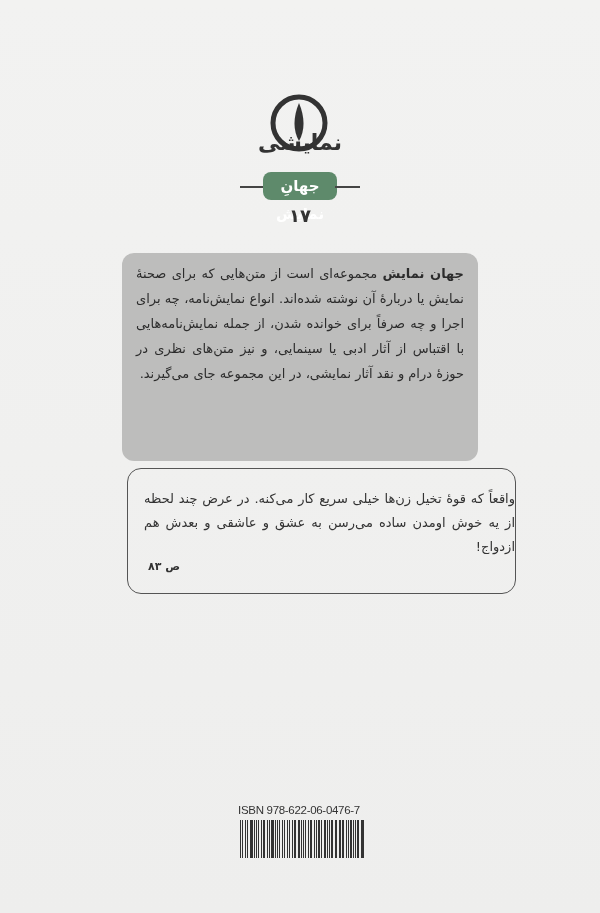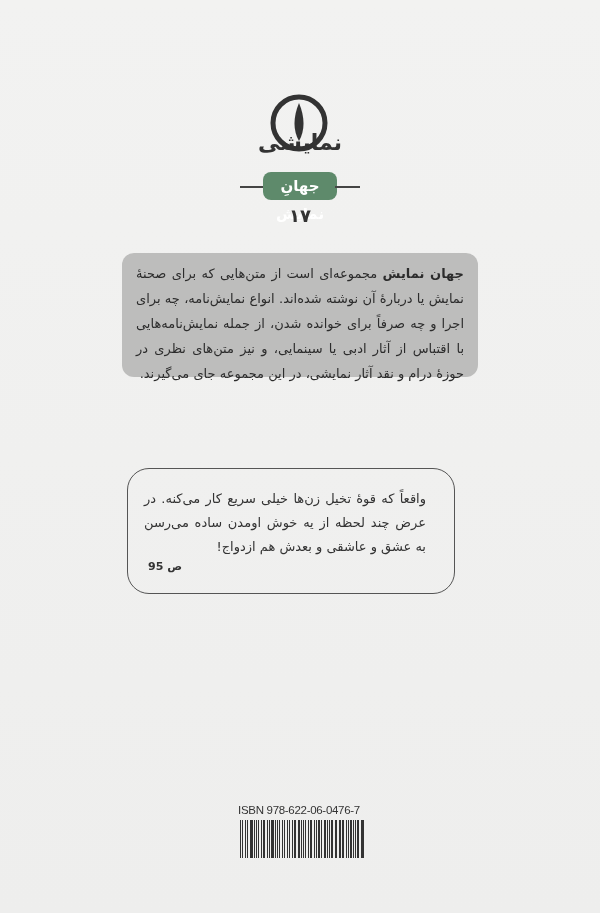--- a/index.html
+++ b/index.html
@@ -13,29 +13,29 @@
   .series-row { position:absolute; left:0; right:0; top:172px; height:30px; }
   .series-line { position:absolute; top:14px; height:2px; background:#444; }
   .series-line.l { left:240px; width:25px; }
   .series-line.r { left:335px; width:25px; }
   .series-badge {
     position:absolute; left:263px; top:0; width:74px; height:28px; border-radius:8px;
     background:#5e8a6b; color:#fff; font-weight:bold; font-size:15px; text-align:center; line-height:28px; direction:rtl;
   }
   .series-number { position:absolute; left:0; right:0; top:205px; text-align:center; font-weight:bold; font-size:18px; color:#333; }
   .desc-box {
-    position:absolute; left:122px; top:253px; width:356px; height:124px;
+    position:absolute; left:122px; top:253px; width:356px; height:208px;
     background:#bdbdbc; border-radius:12px; direction:rtl; text-align:justify;
     padding:8px 14px; box-sizing:border-box; font-size:13px; line-height:25px; color:#2c2c2c;
   }
   .desc-box b { font-weight:bold; }
   .quote-box {
-    position:absolute; left:127px; top:468px; width:328px; height:126px;
-    border:1.5px solid #555; border-radius:22px; box-sizing:border-box;
-    padding:18px 28px 8px 16px; direction:rtl; font-size:13px; line-height:24px; color:#333; text-align:justify;
+    position:absolute; left:127px; top:468px; width:389px; height:126px;
+    border:1.5px solid #555; border-radius:14px; box-sizing:border-box;
+    padding:18px 0 8px 16px; direction:rtl; font-size:13px; line-height:24px; color:#333; text-align:justify;
   }
   .quote-page { position:absolute; left:20px; bottom:14px; font-size:11px; font-weight:bold; direction:rtl; }
   .isbn { position:absolute; left:238px; top:804px; font-size:11.5px; color:#333; font-family:"Liberation Sans Narrow","Liberation Sans",sans-serif; letter-spacing:-0.3px; }
   .barcode { position:absolute; left:240px; top:820px; width:126px; height:38px; display:flex; gap:0; }
   .barcode span { display:block; height:100%; background:#333; }
 </style>
 </head>
 <body>
 
 <div class="page">
@@ -54,21 +54,21 @@
   </div>
 
   <div class="series-number">۱۷</div>
 
   <div class="desc-box">
     <b>جهان نمایش</b><span> مجموعه‌ای است از متن‌هایی که برای صحنهٔ نمایش یا دربارهٔ آن نوشته شده‌اند. انواع نمایش‌نامه، چه برای اجرا و چه صرفاً برای خوانده شدن، از جمله نمایش‌نامه‌هایی با اقتباس از آثار ادبی یا سینمایی، و نیز متن‌های نظری در حوزهٔ درام و نقد آثار نمایشی، در این مجموعه جای می‌گیرند.</span>
   </div>
 
   <div class="quote-box">
     <div>واقعاً که قوهٔ تخیل زن‌ها خیلی سریع کار می‌کنه. در عرض چند لحظه از یه خوش اومدن ساده می‌رسن به عشق و عاشقی و بعدش هم ازدواج!</div>
-    <div class="quote-page">ص 95</div>
+    <div class="quote-page">ص ۸۳</div>
   </div>
 
   <div class="isbn">ISBN 978-622-06-0476-7</div>
   <div class="barcode" id="barcode">
       <span style="width: 2px; margin-right: 1px;"></span>
       <span style="width: 1px; margin-right: 2px;"></span>
       <span style="width: 1px; margin-right: 1px;"></span>
       <span style="width: 2px; margin-right: 2px;"></span>
       <span style="width: 3px; margin-right: 1px;"></span>
       <span style="width: 1px; margin-right: 2px;"></span>

